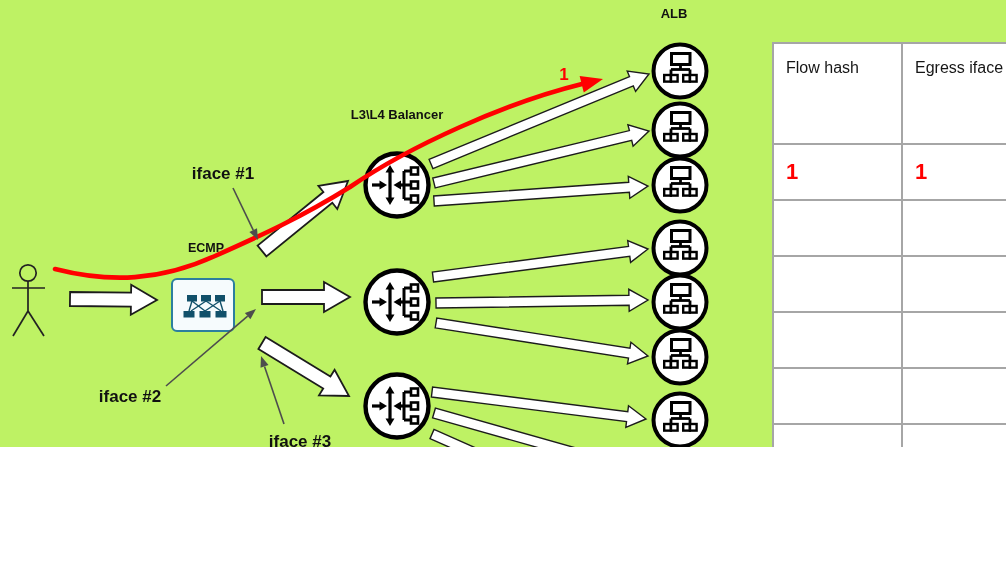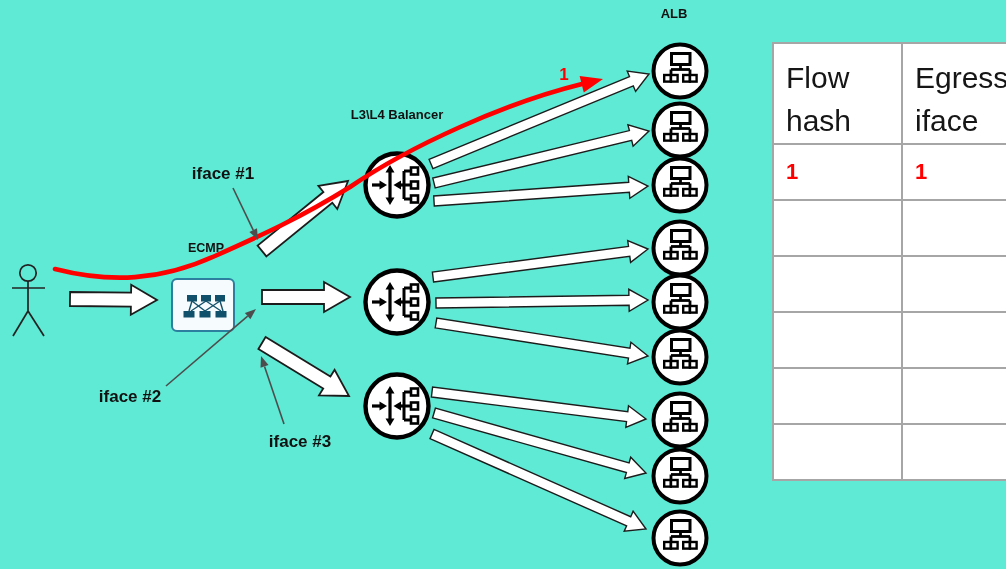--- a/index.html
+++ b/index.html
@@ -1,19 +1,19 @@
 <!DOCTYPE html>
 <html><head>
 <meta charset="utf-8">
 <style>
   html,body{margin:0;padding:0;background:#ffffff;}
   .canvas{
     position:relative;
-    width:1006px;height:569px;
-    background:#5eead4;
+    width:1006px;height:447px;
+    background:#bef264;
     font-family:"Liberation Sans",sans-serif;
     overflow:hidden;
   }
   svg text{ text-anchor:middle; fill:#111; }
   .lbl     { font:700 17px "Liberation Sans",sans-serif; }
   .lbl-sm  { font:700 13px  "Liberation Sans",sans-serif; }
   .lbl-xs  { font:700 12.5px "Liberation Sans",sans-serif; }
   .flow-num{ font:700 17px "Liberation Sans",sans-serif; fill:#ff0000; }
 
   .block-arrow{ fill:#ffffff; stroke:#1c1c1c; stroke-width:1.8; stroke-linejoin:miter; }
@@ -27,21 +27,21 @@
   table.flow-table{
     position:absolute; left:772px; top:42px;
     border-collapse:collapse; table-layout:fixed; width:223px;
     background:#ffffff;
   }
   table.flow-table th, table.flow-table td{
     border:2px solid #a6a6a6; overflow:hidden;
   }
   table.flow-table th{
     width:111px; height:86px;
-    font-size:30px; font-weight:400; color:#161616;
+    font-size:16px; font-weight:400; color:#161616;
     text-align:left; vertical-align:top;
     padding:13px 4px 0 12px; line-height:1.42;
   }
   table.flow-table td{
     height:52px; font-size:22px; color:#161616;
     text-align:left; vertical-align:middle; padding-left:12px;
   }
   table.flow-table td.hl{ color:#ff0000; font-weight:700; }
 </style>
 </head>

